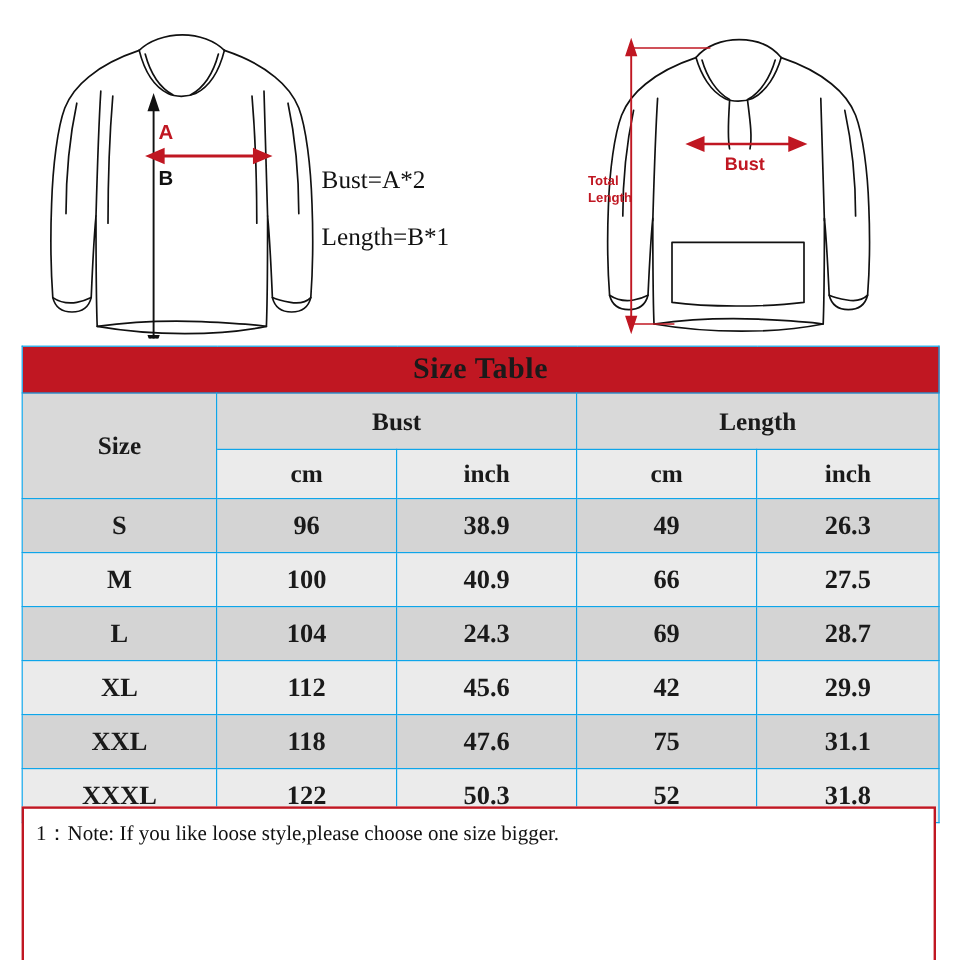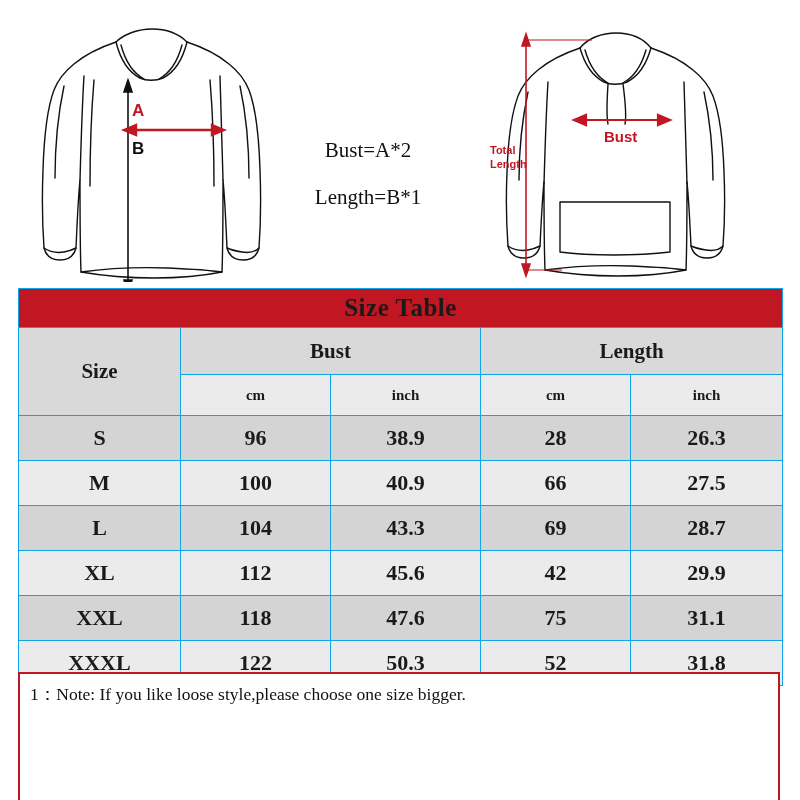--- a/index.html
+++ b/index.html
@@ -41,21 +41,20 @@
     position: absolute;
     left: 268px; top: 140px;
     width: 200px;
   }
   .formula div {
     font-size: 21px;
     color: #111;
     line-height: 1.0;
     font-family: "Liberation Serif", serif;
     white-space: nowrap;
-    text-align: center;
   }
   .formula div.second { margin-top: 26px; }
 
   
   .table-wrap {
     position: absolute;
     left: 18px; top: 288px;
     width: 764px;
   }
   table.size-table {
@@ -79,21 +78,21 @@
     letter-spacing: 0.5px;
     font-family: "Liberation Sans", sans-serif;
   }
   .head-row td {
     background: #d9d9d9;
     font-size: 21px;
     height: 44px;
   }
   .sub-row td {
     background: #ebebeb;
-    font-size: 15px;
+    font-size: 21px;
     height: 38px;
   }
   .size-cell {
     background: #d9d9d9 !important;
     font-size: 21px;
     margin-top: 20px;
   }
   tr.row-odd td { background: #d4d4d4; font-size: 22px; height: 42px; }
   tr.row-even td { background: #ebebeb; font-size: 22px; height: 42px; }
 
@@ -262,34 +261,34 @@
           <td>cm</td>
           <td>inch</td>
           <td>cm</td>
           <td>inch</td>
         </tr>
 
         <tr class="row-odd">
           <td>S</td>
           <td>96</td>
           <td>38.9</td>
-          <td>28</td>
+          <td>49</td>
           <td>26.3</td>
         </tr>
         <tr class="row-even">
           <td>M</td>
           <td>100</td>
           <td>40.9</td>
           <td>66</td>
           <td>27.5</td>
         </tr>
         <tr class="row-odd">
           <td>L</td>
           <td>104</td>
-          <td>43.3</td>
+          <td>24.3</td>
           <td>69</td>
           <td>28.7</td>
         </tr>
         <tr class="row-even">
           <td>XL</td>
           <td>112</td>
           <td>45.6</td>
           <td>42</td>
           <td>29.9</td>
         </tr>

